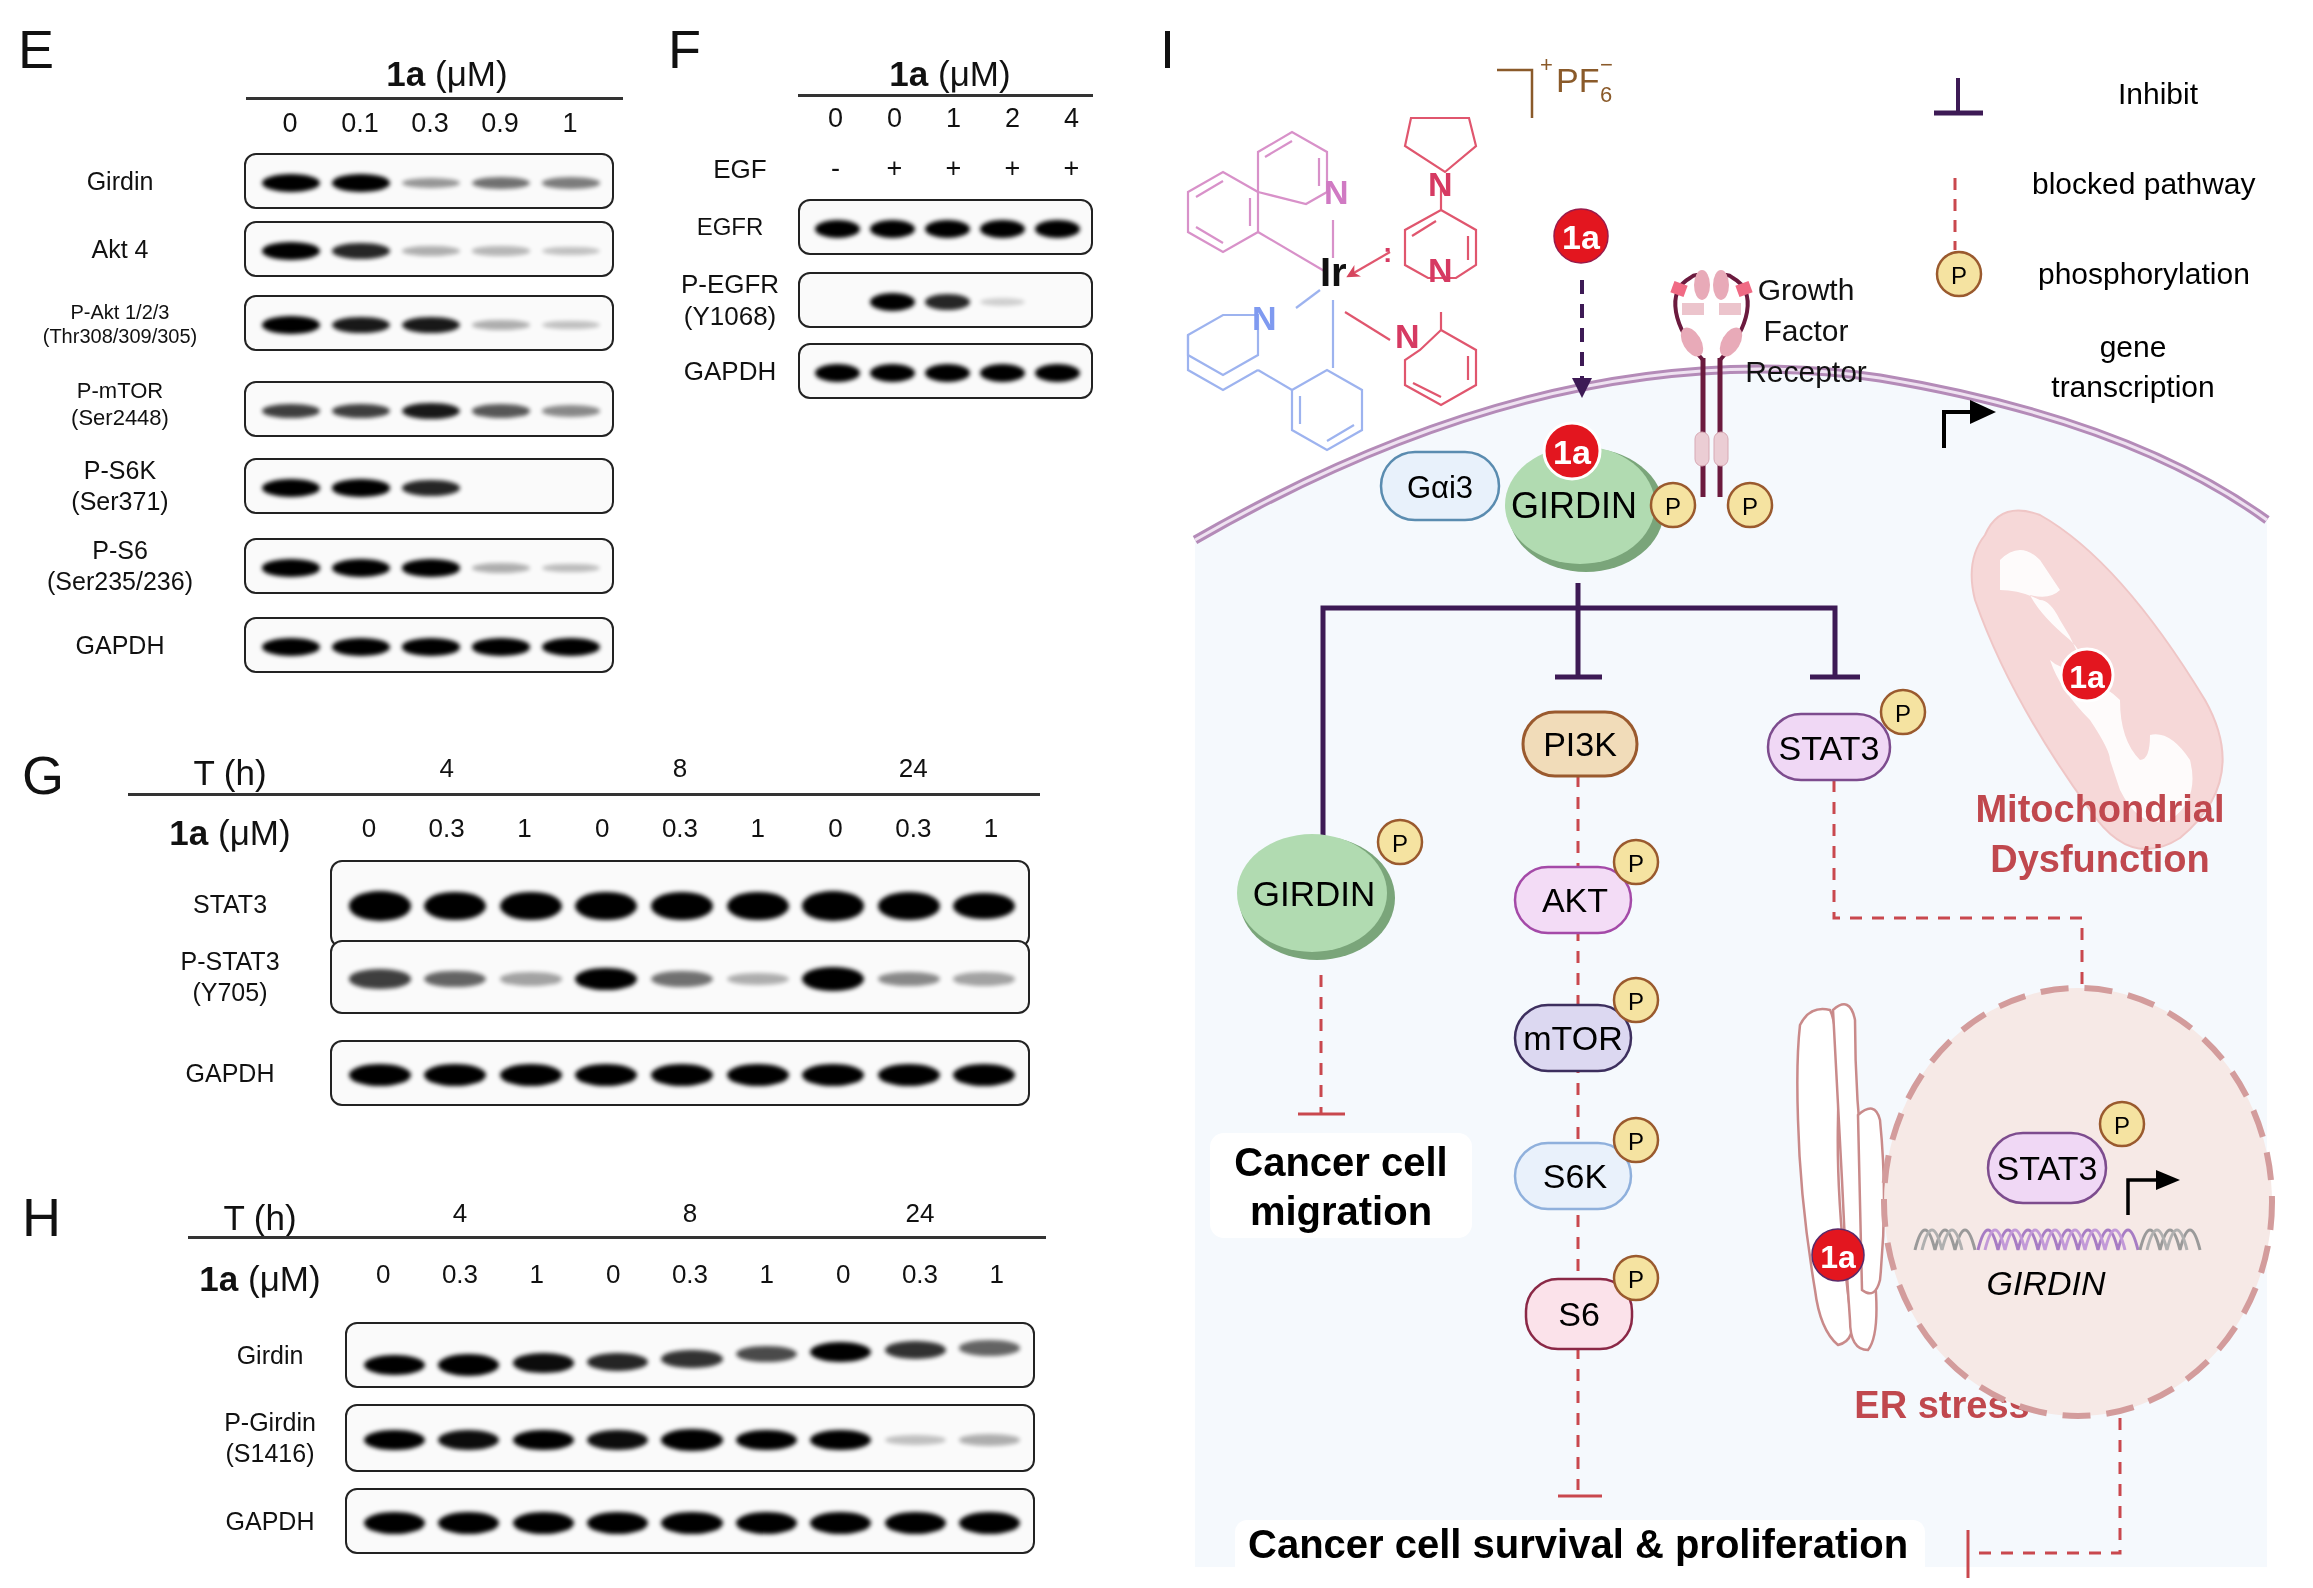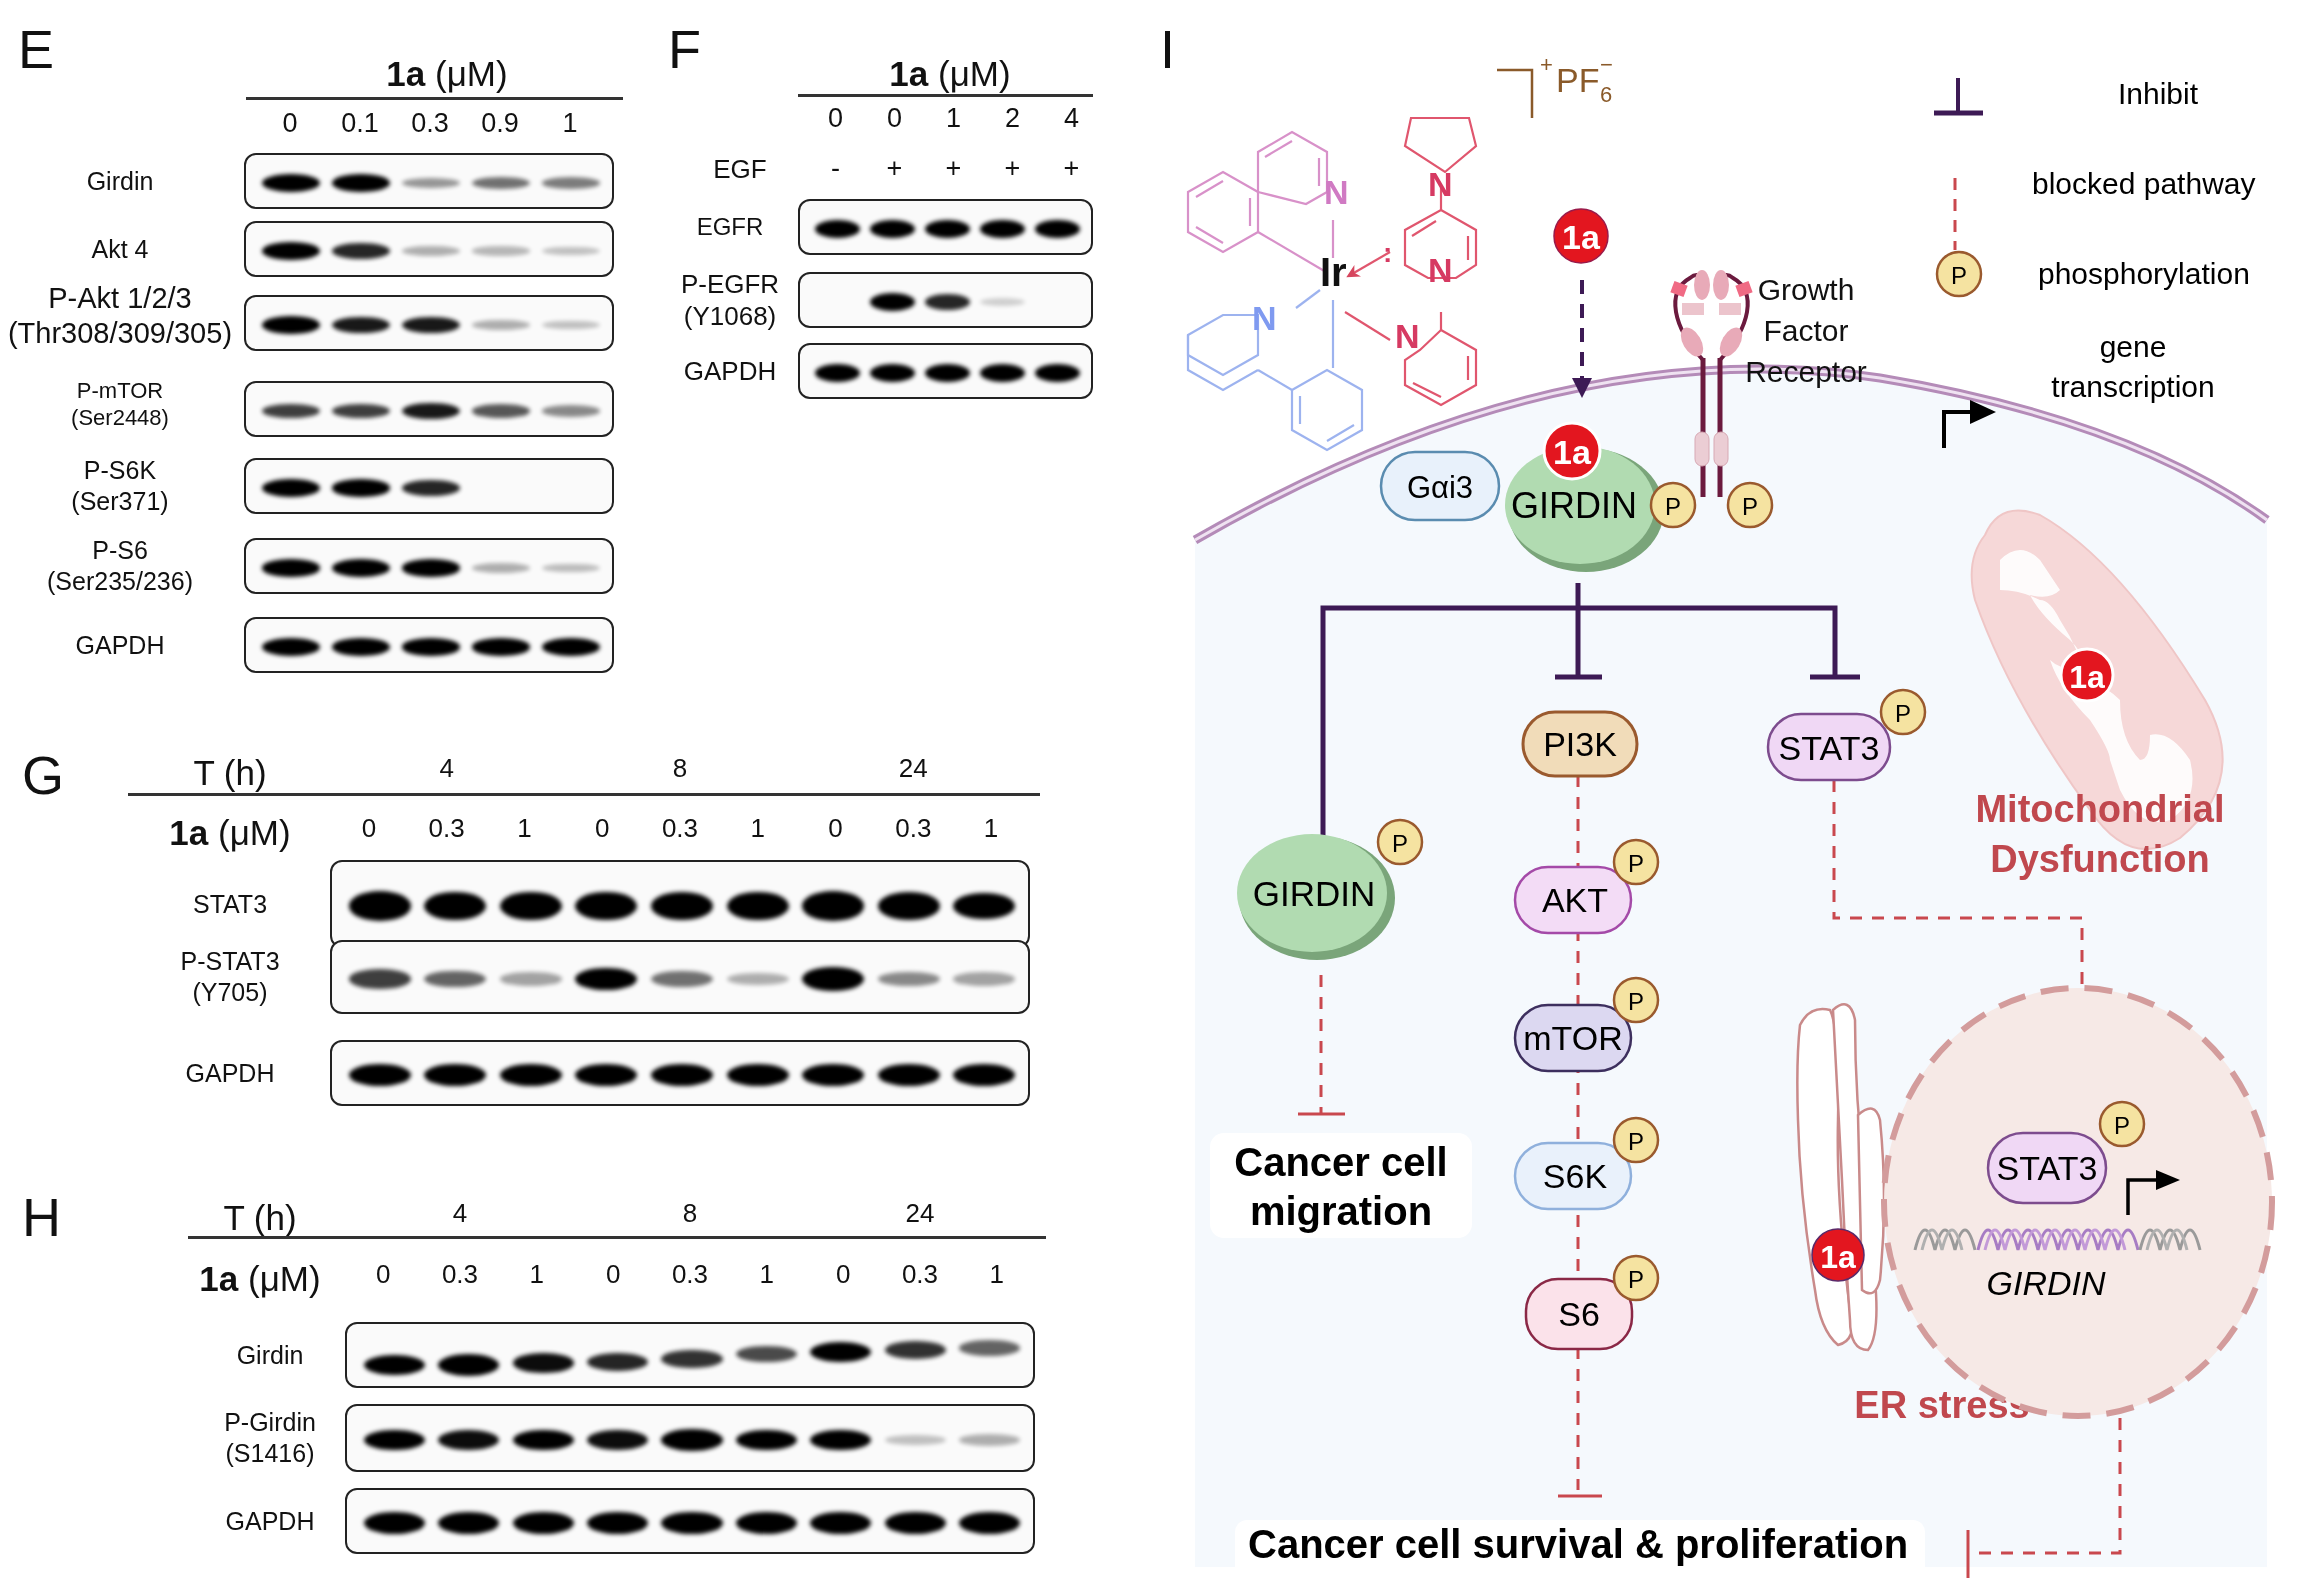--- a/index.html
+++ b/index.html
@@ -40,21 +40,21 @@
       <div class="band" style="left:296.3px;top:22.1592px;width:57.4px;height:11.681600000000001px;opacity:0.5;"></div>
     </div>
     <div class="lbl" style="left:5px;top:234px;width:230px;font-size:25px;">Akt 4</div>
     <div class="blot" style="left:244px;top:221px;width:370px;height:56px;">
       <div class="band" style="left:16.3px;top:19.1408px;width:57.4px;height:17.7184px;opacity:1;"></div>
       <div class="band" style="left:86.3px;top:20.2384px;width:57.4px;height:15.523200000000001px;opacity:0.85;"></div>
       <div class="band" style="left:156.3px;top:23.2568px;width:57.4px;height:9.486400000000001px;opacity:0.3;"></div>
       <div class="band" style="left:226.3px;top:23.42144px;width:57.4px;height:9.15712px;opacity:0.27;"></div>
       <div class="band" style="left:296.3px;top:23.64096px;width:57.4px;height:8.718080000000002px;opacity:0.22999999999999998;"></div>
     </div>
-    <div class="lbl" style="left:5px;top:281px;width:230px;font-size:29px;">P-Akt 1/2/3<br>(Thr308/309/305)</div>
+    <div class="lbl" style="left:5px;top:300px;width:230px;font-size:20px;">P-Akt 1/2/3<br>(Thr308/309/305)</div>
     <div class="blot" style="left:244px;top:295px;width:370px;height:56px;">
       <div class="band" style="left:16.3px;top:19.1408px;width:57.4px;height:17.7184px;opacity:1;"></div>
       <div class="band" style="left:86.3px;top:19.964px;width:57.4px;height:16.072px;opacity:0.9;"></div>
       <div class="band" style="left:156.3px;top:19.964px;width:57.4px;height:16.072px;opacity:0.9;"></div>
       <div class="band" style="left:226.3px;top:23.2568px;width:57.4px;height:9.486400000000001px;opacity:0.3;"></div>
       <div class="band" style="left:296.3px;top:23.64096px;width:57.4px;height:8.718080000000002px;opacity:0.22999999999999998;"></div>
     </div>
     <div class="lbl" style="left:5px;top:378px;width:230px;font-size:22px;">P-mTOR<br>(Ser2448)</div>
     <div class="blot" style="left:244px;top:381px;width:370px;height:56px;">
       <div class="band" style="left:16.3px;top:20.7872px;width:57.4px;height:14.425600000000001px;opacity:0.75;"></div>

